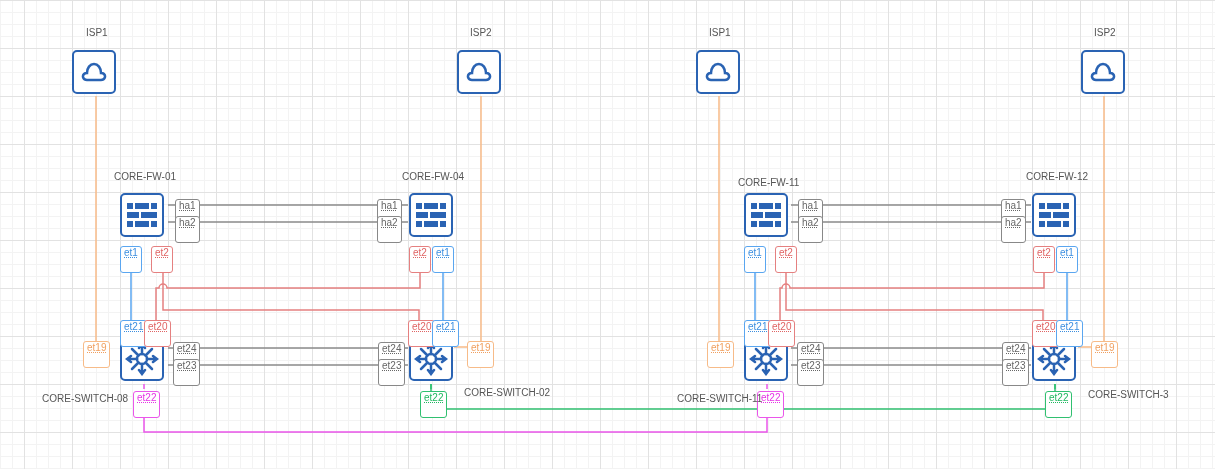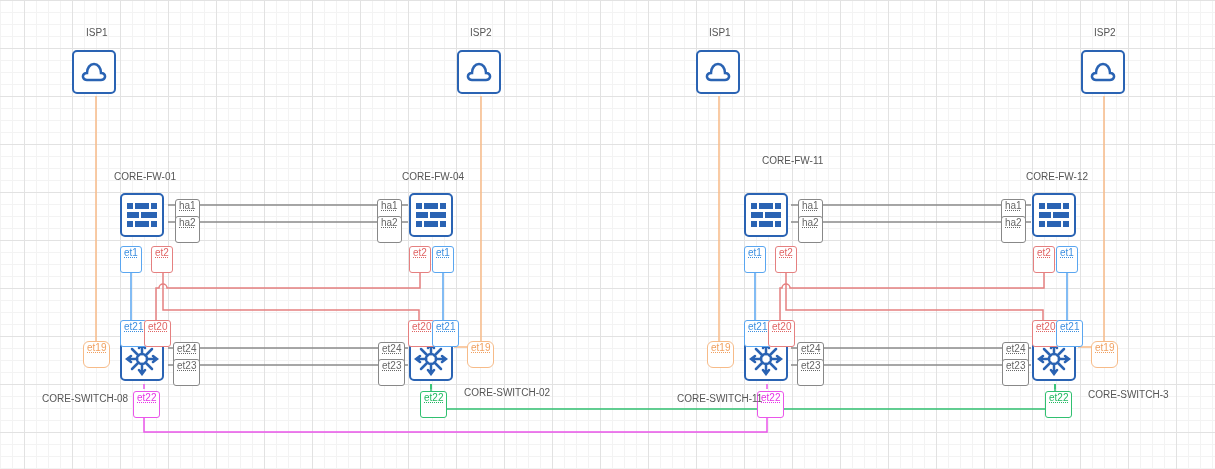--- a/index.html
+++ b/index.html
@@ -23,21 +23,21 @@
     display: flex; align-items: center; justify-content: center;
   }
   .port {
     position: absolute; font-size: 10px; line-height: 11px; height: 27px;
     padding: 0 3px; box-sizing: border-box; border: 1px solid; border-radius: 3px;
     background: #fff; white-space: nowrap; text-decoration: underline dotted;
   }
   .p-gray { color: #666; border-color: #888; }
   .p-blue { color: #3c8fe0; border-color: #5aa6f0; }
   .p-red { color: #e06464; border-color: #e58080; }
-  .p-orange { color: #f0a060; border-color: #f7bb88; border-radius: 6px; }
+  .p-orange { color: #f0a060; border-color: #f7bb88; }
   .p-magenta { color: #e535e5; border-color: #ea56ea; }
   .p-green { color: #20b860; border-color: #30c070; }
 </style>
 </head>
 <body>
 
 <svg id="canvas" width="1215" height="469" xmlns="http://www.w3.org/2000/svg">
   <g fill="none" stroke-width="1.5">
 
     <path d="M96,96 V347 H106" stroke="#f7bb88"></path>
@@ -128,21 +128,21 @@
       <rect x="1" y="19" width="6" height="6"></rect>
       <rect x="9" y="19" width="14" height="6"></rect>
       <rect x="25" y="19" width="6" height="6"></rect>
     </svg>
 </div>
 <div class="port p-gray" style="left:377px;top:199px;">ha1</div>
 <div class="port p-gray" style="left:377px;top:216px;">ha2</div>
 <div class="port p-red" style="left:409px;top:246px;">et2</div>
 <div class="port p-blue" style="left:432px;top:246px;">et1</div>
 
-<div class="node-label" style="left:738px;top:155px;margin-left:24px;">CORE-FW-11</div>
+<div class="node-label" style="left:738px;top:177px;">CORE-FW-11</div>
 <div class="node" style="left:744px;top:193px;">
   <svg width="32" height="26" viewBox="0 0 32 26" fill="#2a63b3">
       <rect x="1" y="1" width="6" height="6"></rect>
       <rect x="9" y="1" width="14" height="6"></rect>
       <rect x="25" y="1" width="6" height="6"></rect>
       <rect x="1" y="10" width="12" height="6"></rect>
       <rect x="15" y="10" width="16" height="6"></rect>
       <rect x="1" y="19" width="6" height="6"></rect>
       <rect x="9" y="19" width="14" height="6"></rect>
       <rect x="25" y="19" width="6" height="6"></rect>

